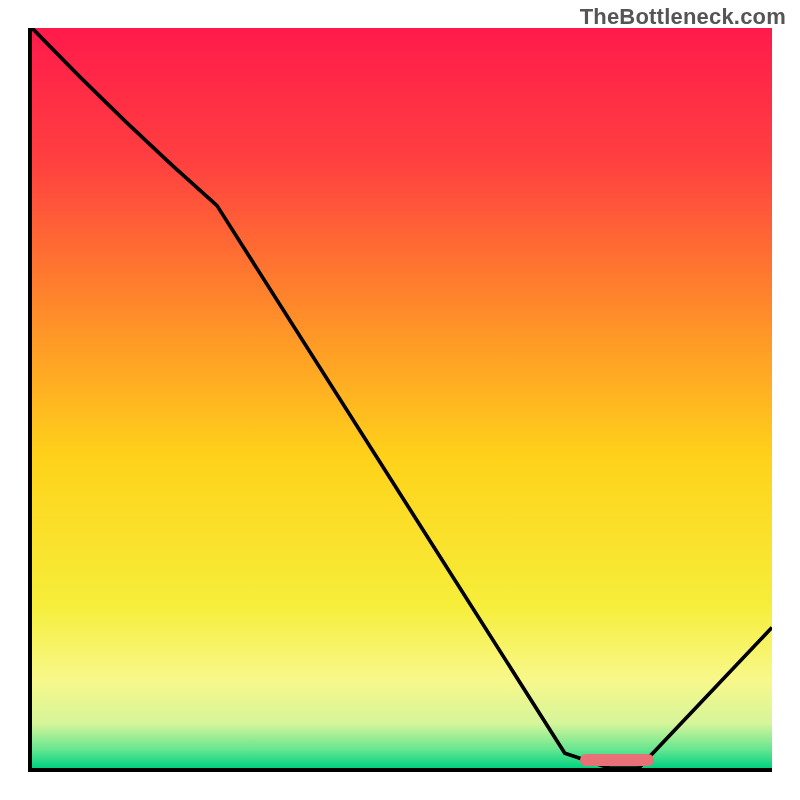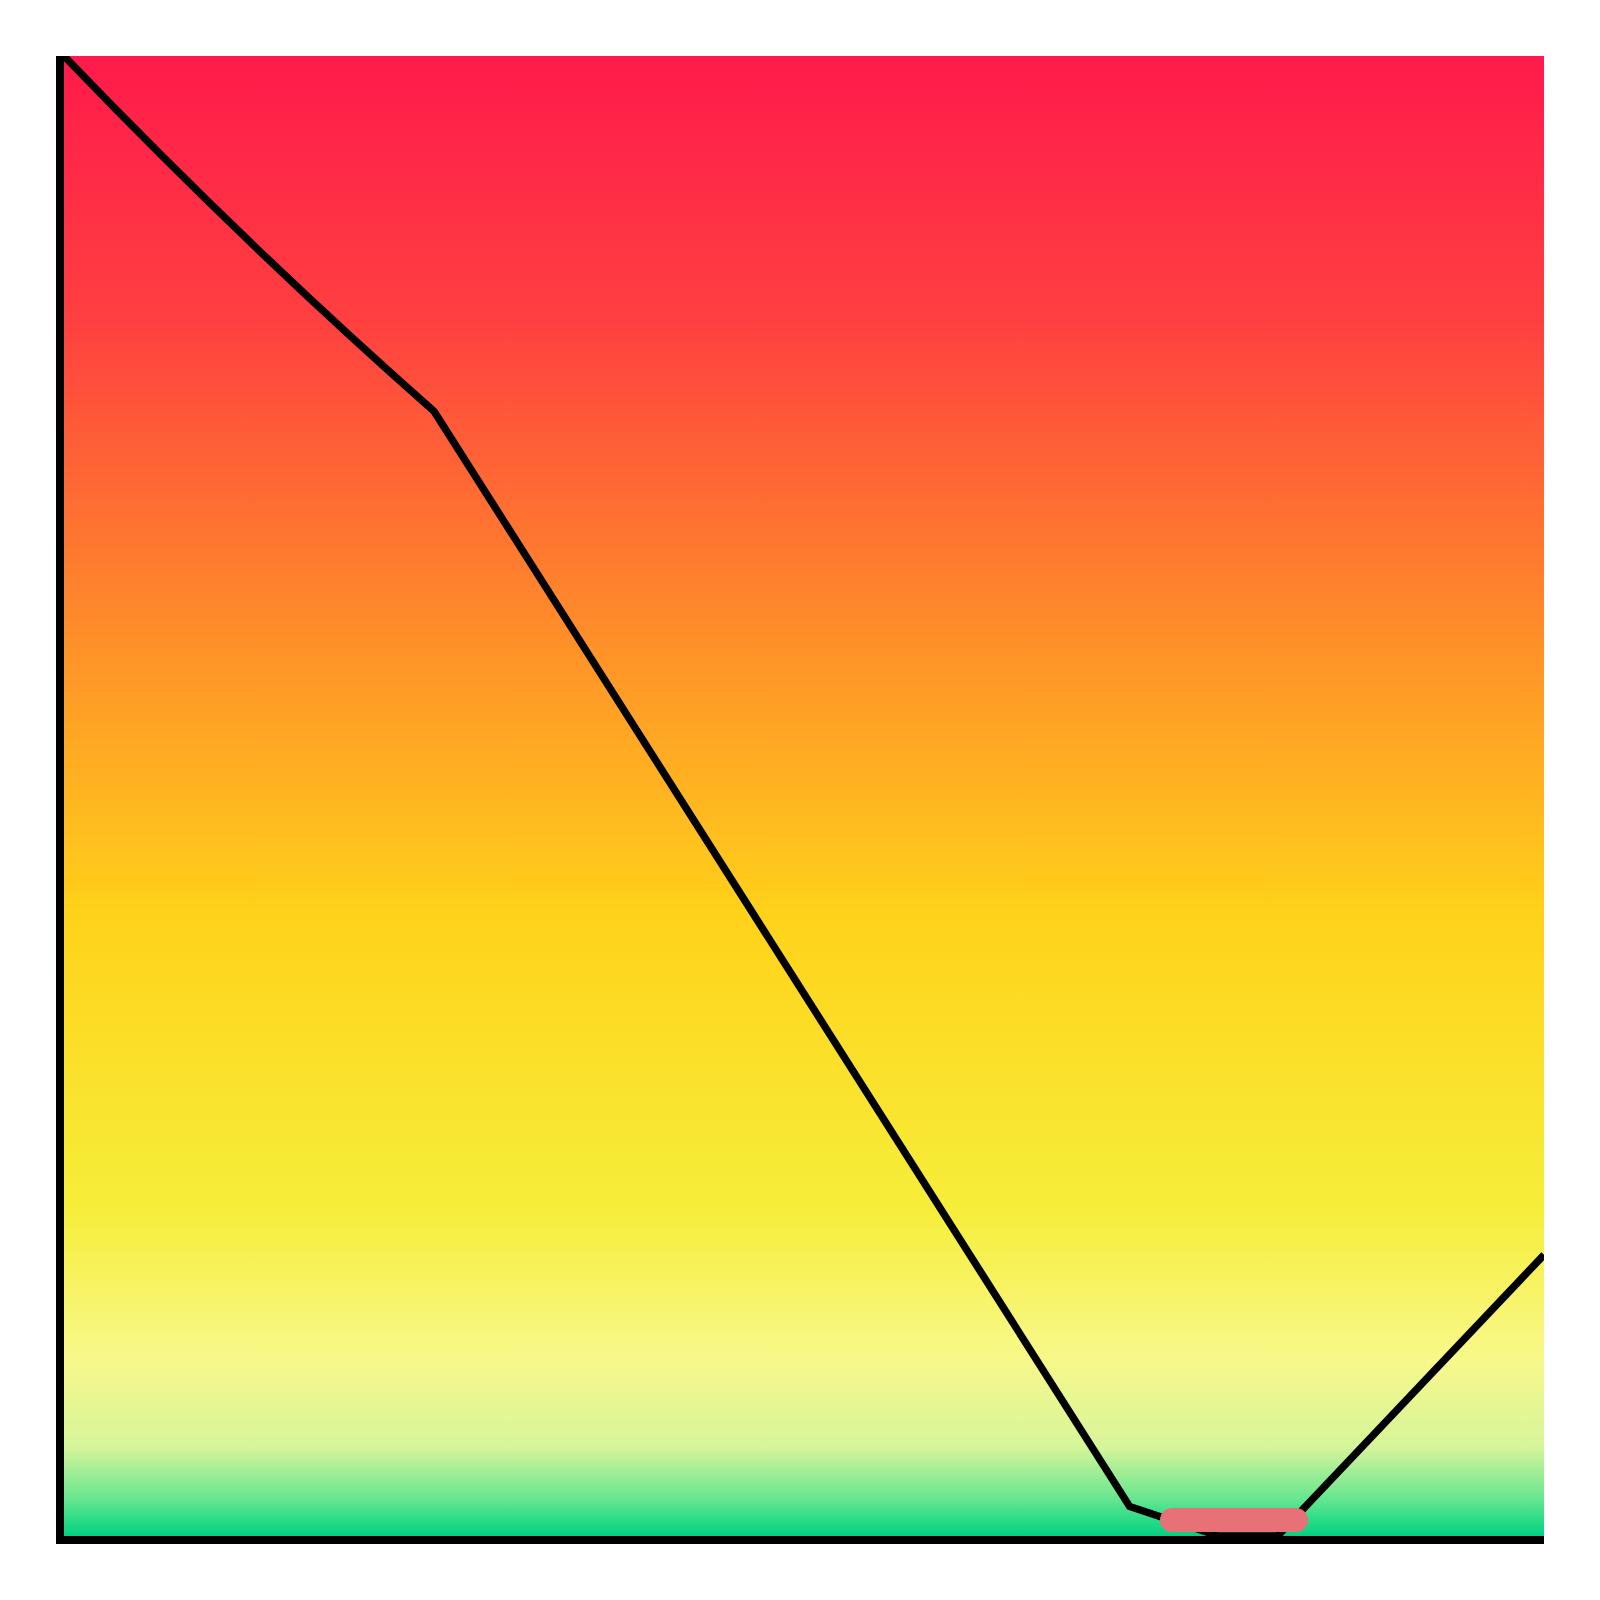--- a/index.html
+++ b/index.html
@@ -55,20 +55,21 @@
     height: 12px;
     border-radius: 6px;
     background: #e87077;
   }
 </style>
 </head>
 <body>
 
 <div id="container">
 
+  <div id="watermark">TheBottleneck.com</div>
 
   <div id="plot-frame">
 
     <svg id="gradient" viewBox="0 0 100 100" preserveAspectRatio="none">
       <defs>
         <linearGradient id="bg-grad" x1="0" y1="0" x2="0" y2="1">
             <stop offset="0%" stop-color="#ff1a4b"></stop>
             <stop offset="18%" stop-color="#ff4040"></stop>
             <stop offset="38%" stop-color="#ff8a2a"></stop>
             <stop offset="57.99999999999999%" stop-color="#ffd21a"></stop>

